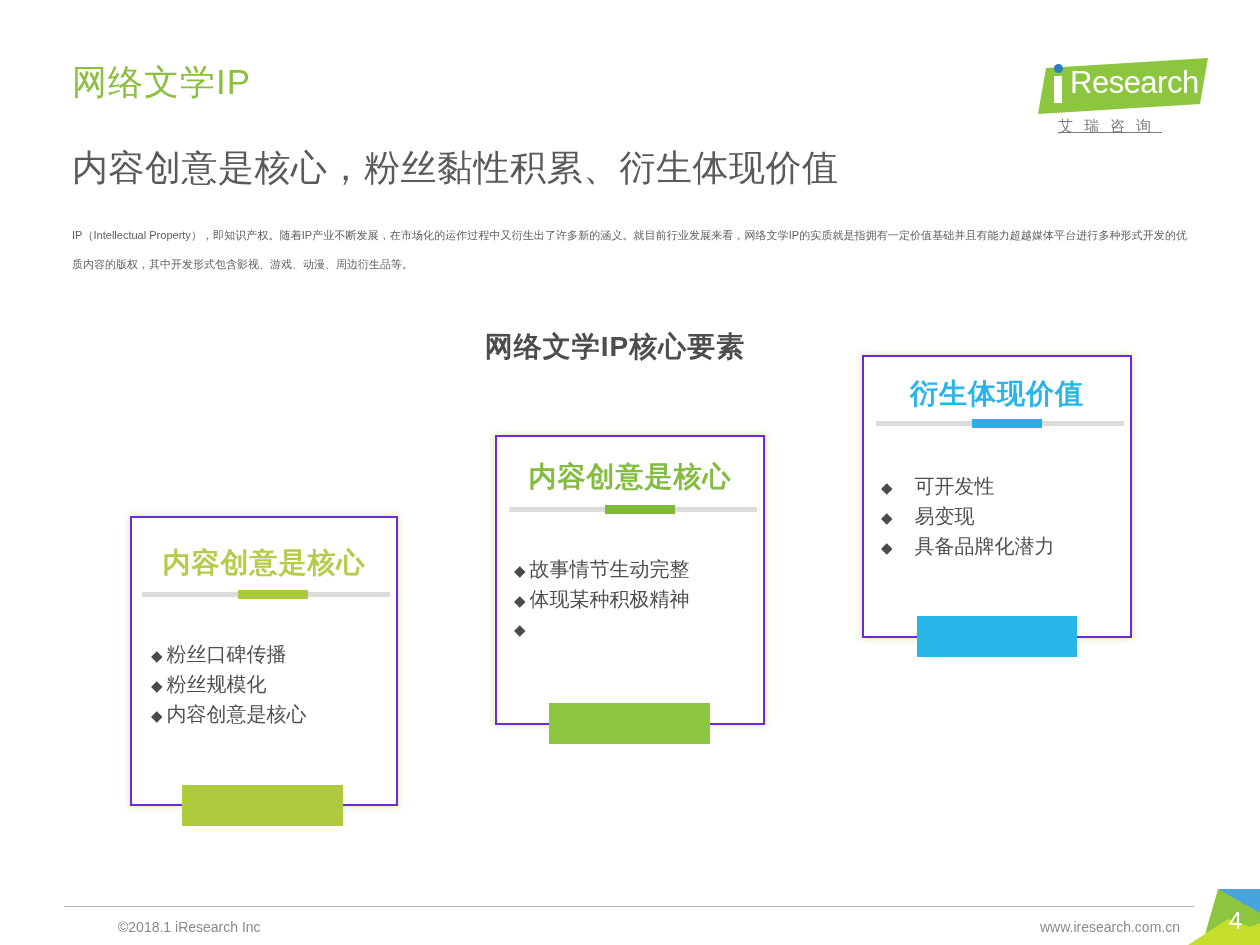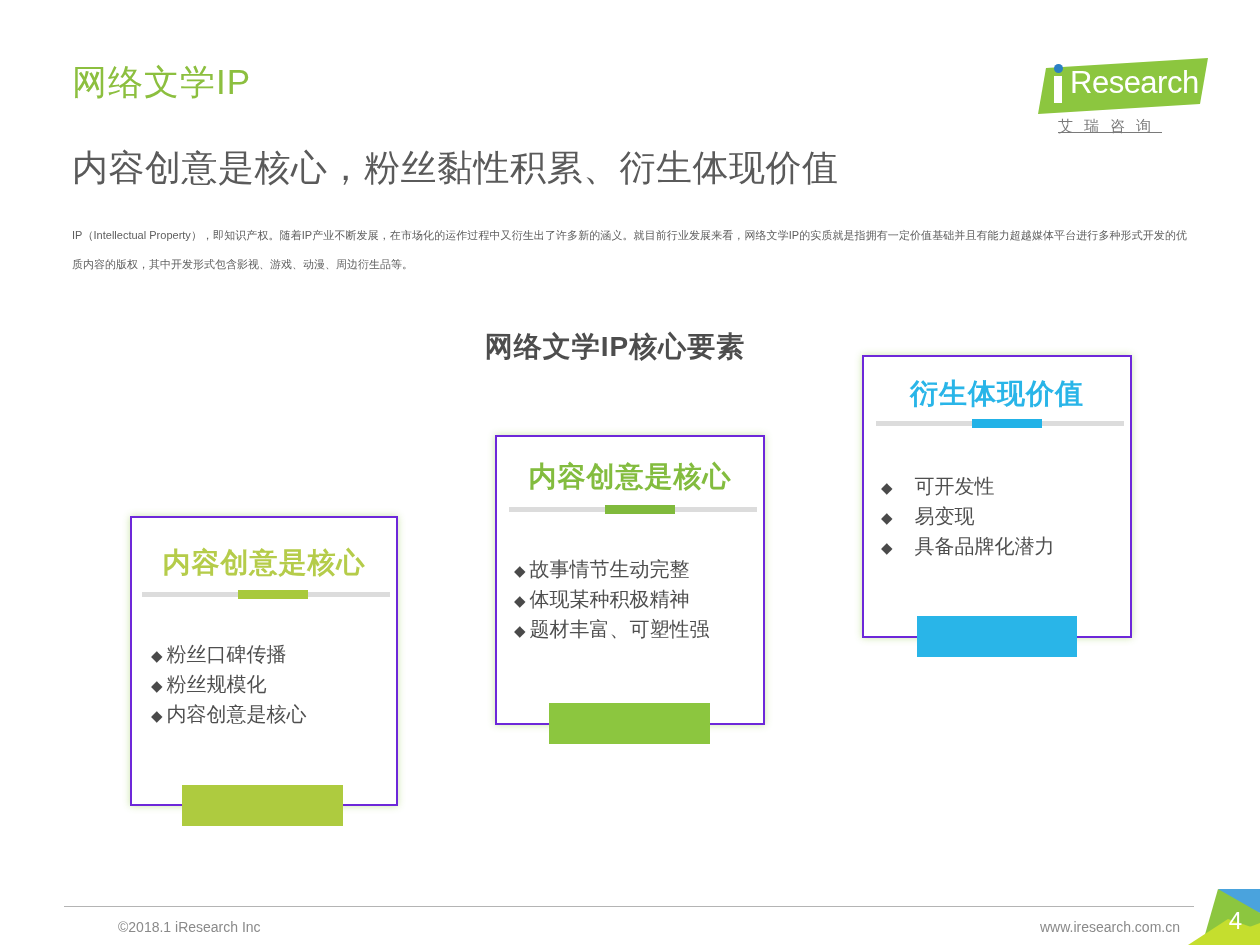--- a/index.html
+++ b/index.html
@@ -296,21 +296,20 @@
       <div class="bullet-row">
         <span class="bullet-mark">◆</span>
         <span>故事情节生动完整</span>
       </div>
       <div class="bullet-row">
         <span class="bullet-mark">◆</span>
         <span>体现某种积极精神</span>
       </div>
       <div class="bullet-row">
         <span class="bullet-mark">◆</span>
-        <span>题材丰富、可塑性强</span>
       </div>
     </div>
   </div>
   <div class="bottom-bar" id="card-2-bar"></div>
 
   <div class="card" id="card-3">
     <div class="card-title" id="card-3-title">衍生体现价值</div>
     <div class="divider" id="card-3-divider">
       <div class="divider-seg" id="card-3-divider-seg"></div>
     </div>

